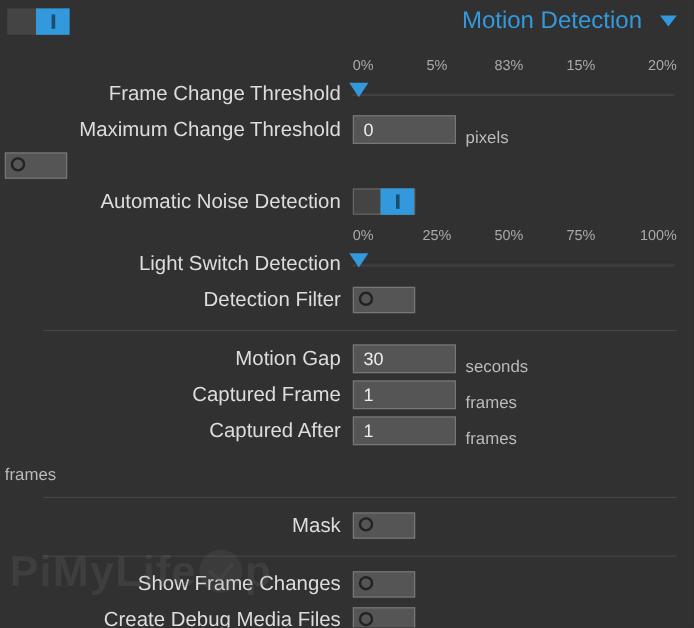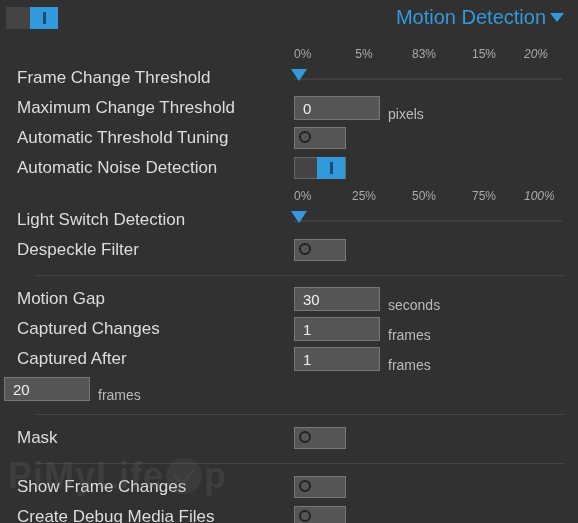--- a/index.html
+++ b/index.html
@@ -1,31 +1,31 @@
 <!DOCTYPE html>
 <html><head>
   <meta charset="utf-8">
   <style>
     * { margin:0; padding:0; box-sizing:border-box; font-family:"Segoe UI",Arial,sans-serif; }
     body { background:#313131; color:#ccc; width:578px; height:523px; overflow:hidden; position:relative; }
     .top-bar { display:flex; justify-content:space-between; align-items:center; padding:6px 14px 4px 6px; }
     .top-toggle { width:52px; height:22px; background:#444; position:relative; }
     .top-toggle .knob { position:absolute; right:0; top:0; width:28px; height:22px; background:#3399dd; display:flex; align-items:center; justify-content:center; }
     .top-toggle .knob::after { content:""; width:3px; height:12px; background:#1b4e6e; }
-    .title-wrap { display:flex; align-items:center; gap:4px; cursor:pointer; }
+    .title-wrap { display:flex; align-items:center; gap:15px; cursor:pointer; }
     .title { color:#3399dd; font-size:20px; font-weight:400; }
     .tri { width:0; height:0; border-left:7px solid transparent; border-right:7px solid transparent; border-top:9px solid #3399dd; }
     .rows { padding:8px 0 0 0; }
     .row { display:flex; align-items:center; min-height:30px; padding:0 14px 0 0; }
-    .label { width:290px; font-size:17px; color:#ddd; padding-right:6px;padding-left:17px; }
+    .label { width:290px; text-align:right; font-size:17px; color:#ddd; padding-right:6px;padding-left:17px; }
     .ctrl { flex:1; display:flex; align-items:center; gap:8px; padding-left:4px; }
     .ticks { display:flex; justify-content:space-between; font-size:12px; color:#aaa; padding-left:294px; padding-right:14px; margin-top:6px; margin-bottom:2px; }
     .ticks span { width:40px; text-align:center; }
     .ticks span:first-child { text-align:left; width:30px; }
-    .ticks span:last-child { text-align:left; width:40px;font-style:italic; }
+    .ticks span:last-child { text-align:right; width:40px; }
     .slider { flex:1; height:4px; background:linear-gradient(to bottom,#2a2a2a,#444); position:relative; margin-right:2px; }
     .thumb { position:absolute; top:-7px; width:0; height:0; border-left:8px solid transparent; border-right:8px solid transparent; border-top:12px solid #3399dd; transform:translateX(-8px); }
     .toggle { width:52px; height:22px; background:#555; border:1px solid #777; position:relative; cursor:pointer; }
     .toggle .off-knob { position:absolute; left:4px; top:3px; width:12px; height:12px; border:2px solid #222; border-radius:50%; }
     .toggle.on { background:#444; border-color:#666; }
     .toggle.on .on-knob { position:absolute; right:0; top:-1px; width:28px; height:22px; background:#3399dd; display:flex; align-items:center; justify-content:center; }
     .toggle.on .on-knob::after { content:""; width:3px; height:12px; background:#1b4e6e; }
     .num { width:86px; height:24px; background:#555; border:1px solid #777; color:#eee; font-size:15px; padding:2px 8px; outline:none; }
     .unit { font-size:14px; color:#bbb;margin-top:12px; }
     .hr { height:1px; background:#444; margin:10px 14px 8px 36px; }
@@ -66,21 +66,20 @@
 
   <div class="row">
     <div class="label">Maximum Change Threshold</div>
     <div class="ctrl">
       <input class="num" value="0" style="">
       <span class="unit">pixels</span>
     </div>
   </div>
 
   <div class="row">
-    <div class="label">Automatic Threshold Tuning</div>
     <div class="ctrl">
         <div class="toggle">
           <div class="off-knob"></div>
         </div>
       </div>
   </div>
 
   <div class="row">
     <div class="label">Automatic Noise Detection</div>
     <div class="ctrl">
@@ -100,57 +99,56 @@
   <div class="row">
     <div class="label">Light Switch Detection</div>
     <div class="ctrl">
         <div class="slider">
           <div class="thumb" style="left:2%"></div>
         </div>
       </div>
   </div>
 
   <div class="row">
-    <div class="label">Despeckle Filter</div>
+    <div class="label">Detection Filter</div>
     <div class="ctrl">
         <div class="toggle">
           <div class="off-knob"></div>
         </div>
       </div>
   </div>
 
   <div class="hr"></div>
 
   <div class="row">
     <div class="label">Motion Gap</div>
     <div class="ctrl">
       <input class="num" value="30" style="">
       <span class="unit">seconds</span>
     </div>
   </div>
 
   <div class="row">
-    <div class="label">Captured Changes</div>
+    <div class="label">Captured Frame</div>
     <div class="ctrl">
       <input class="num" value="1" style="">
       <span class="unit">frames</span>
     </div>
   </div>
 
   <div class="row">
     <div class="label">Captured After</div>
     <div class="ctrl">
       <input class="num" value="1" style="">
       <span class="unit">frames</span>
     </div>
   </div>
 
   <div class="row">
     <div class="ctrl">
-      <input class="num" value="20" style="">
       <span class="unit">frames</span>
     </div>
   </div>
 
   <div class="hr"></div>
 
   <div class="row">
     <div class="label">Mask</div>
     <div class="ctrl">
         <div class="toggle">

